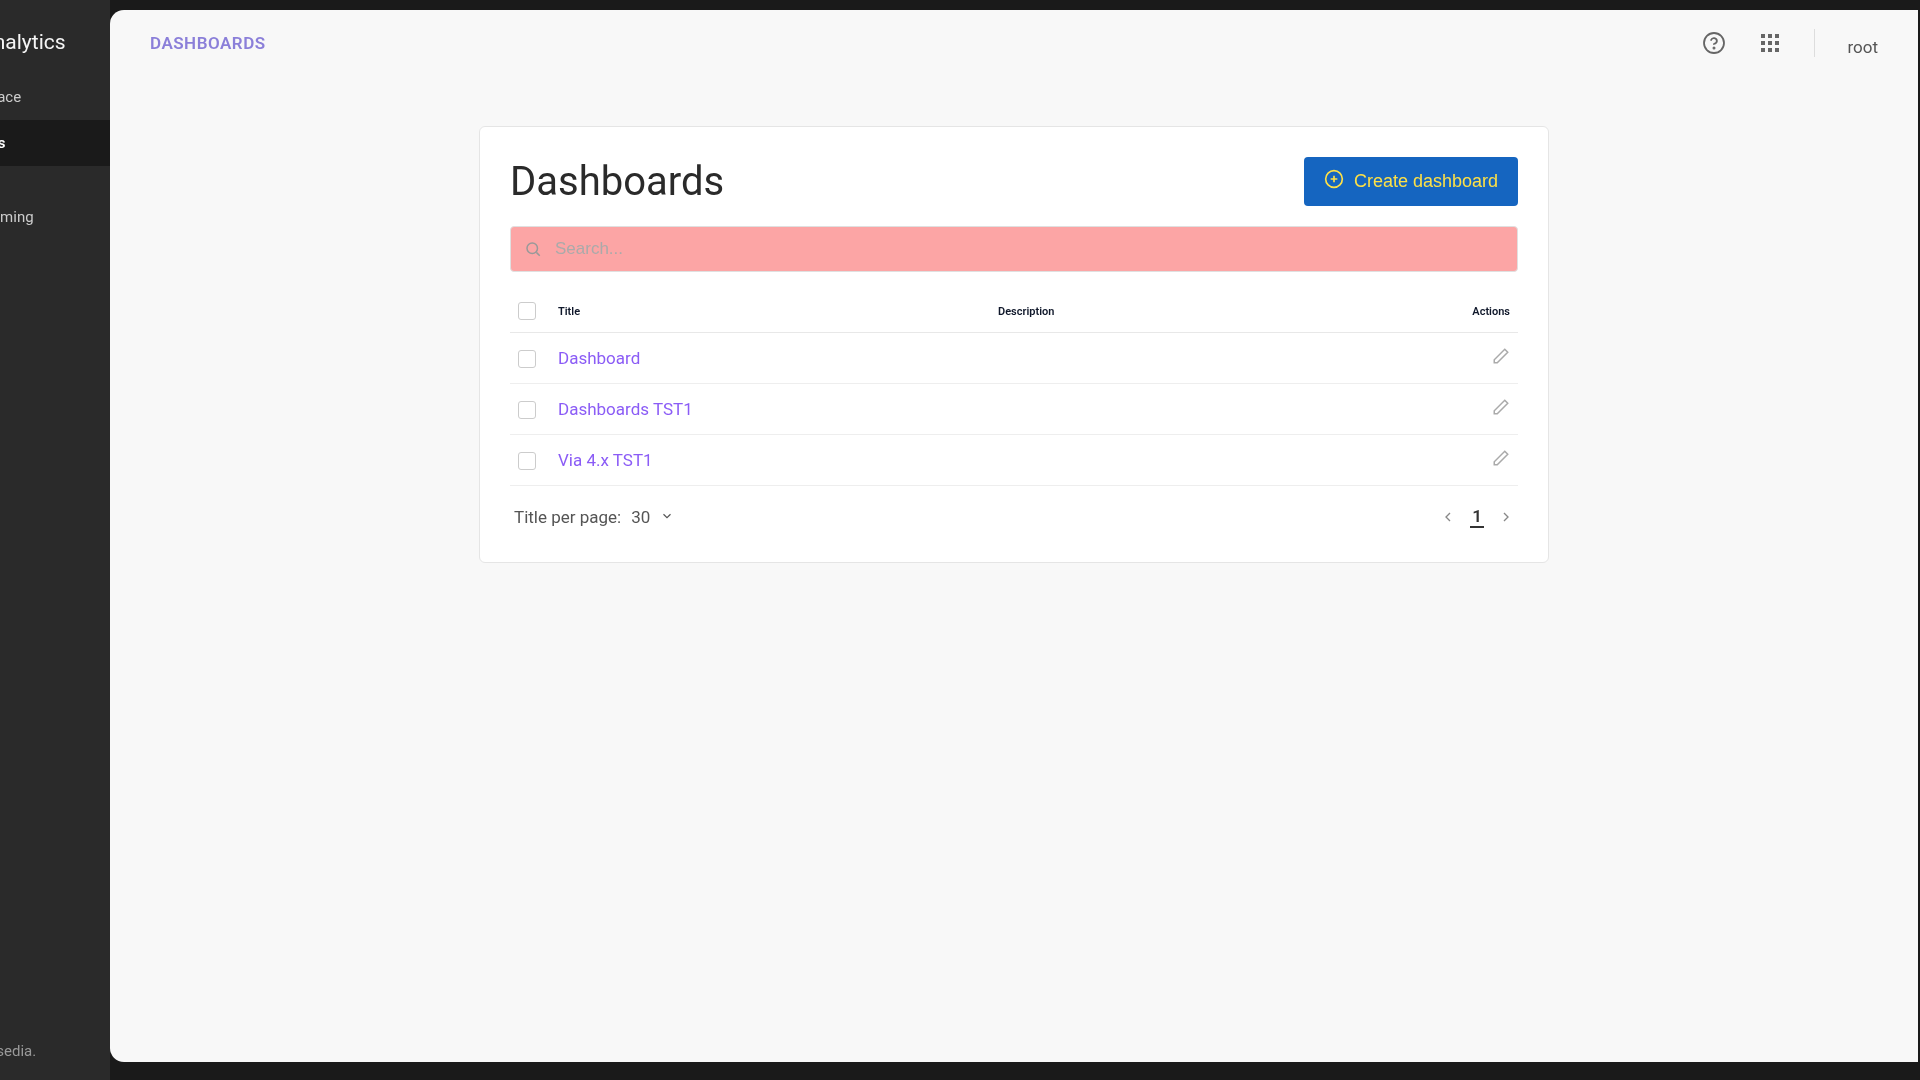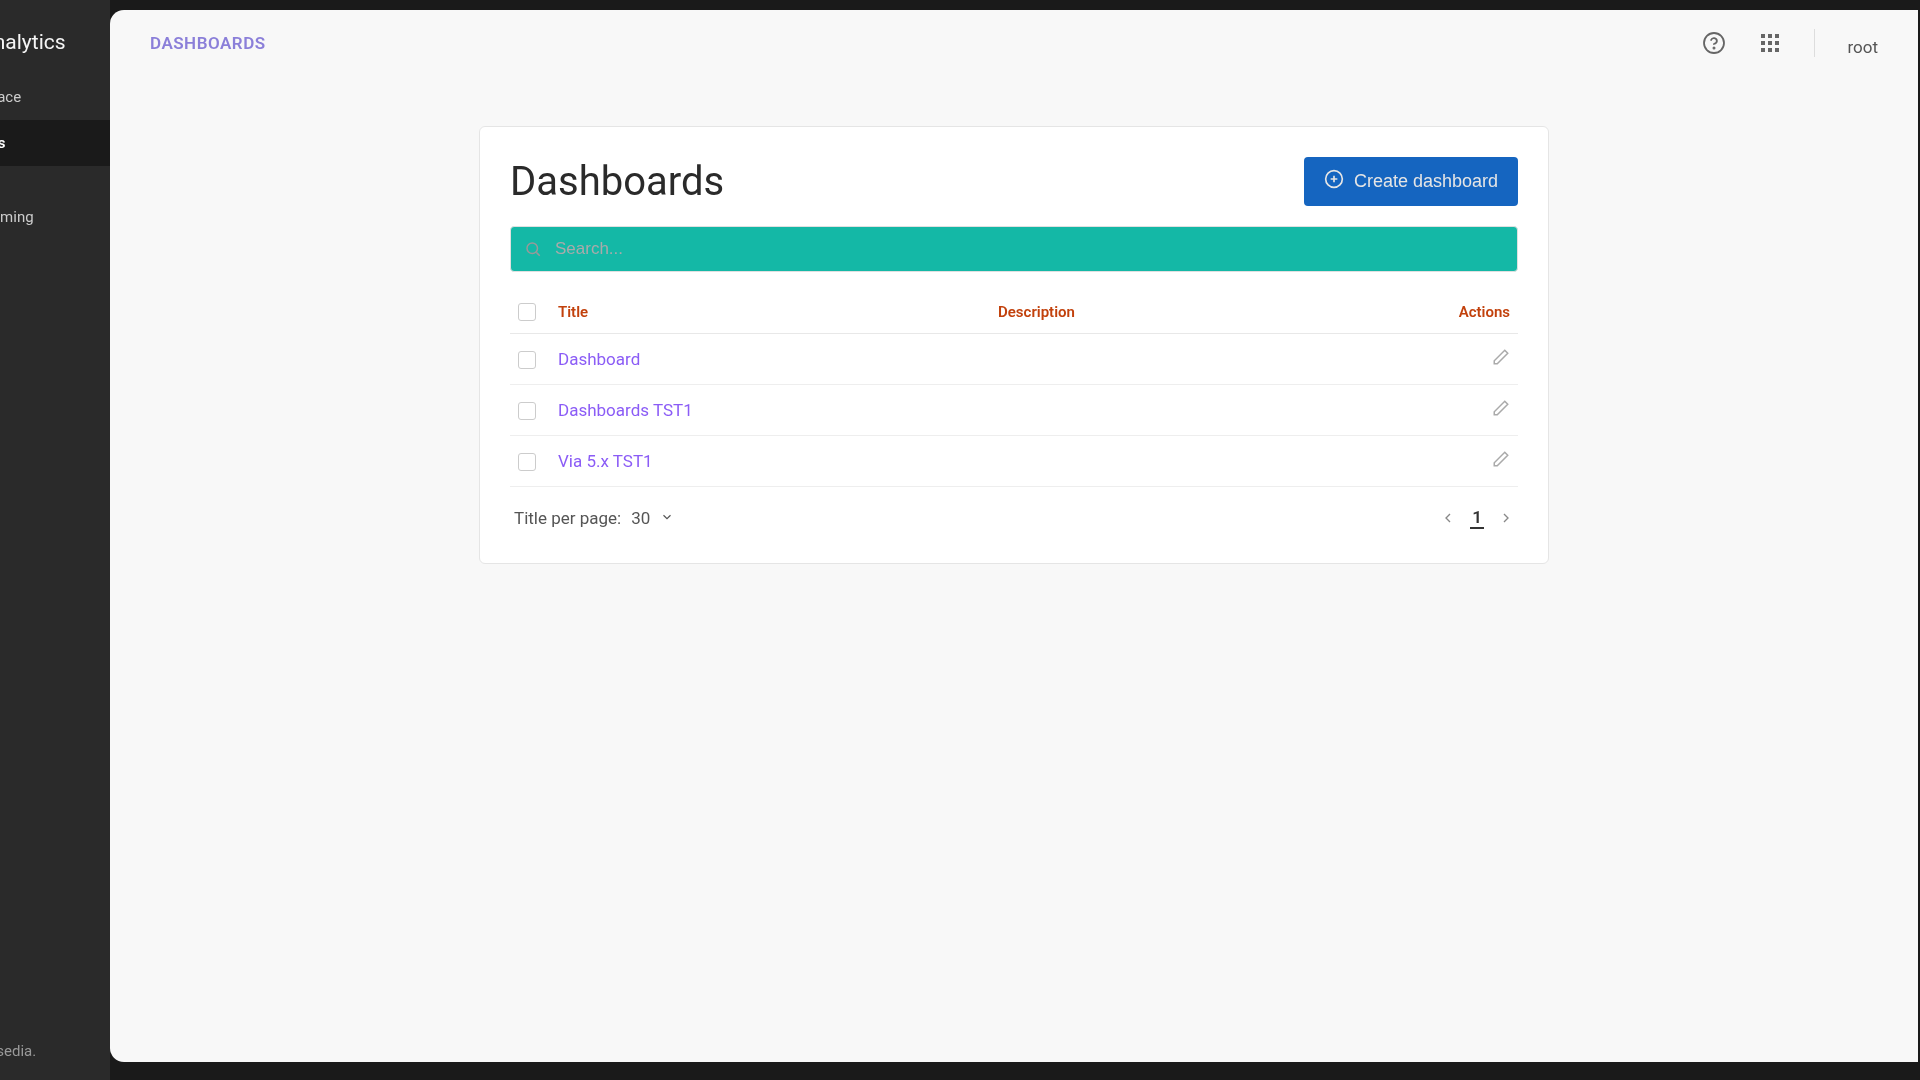--- a/index.html
+++ b/index.html
@@ -113,21 +113,21 @@
       align-items: center;
       margin-bottom: 20px;
     }
     .page-title {
       font-size: 40px;
       font-weight: 400;
       color: #2a2a2a;
     }
     .create-btn {
       background: #1565c0;
-      color: #e5e5e5;
+      color: #fde047;
       border: none;
       padding: 12px 20px;
       font-size: 18px;
       border-radius: 4px;
       cursor: pointer;
       display: flex;
       align-items: center;
       gap: 10px;
     }
     .search-wrap {
@@ -140,33 +140,33 @@
       top: 50%;
       transform: translateY(-50%);
       color: #999999;
     }
     .search-input {
       width: 100%;
       padding: 12px 15px 12px 44px;
       font-size: 17px;
       border: 1px solid #e0e0e0;
       border-radius: 4px;
-      background: #14b8a6;
+      background: #fca5a5;
       color: #333;
     }
     .search-input::placeholder { color: #aaaaaa; }
     .table {
       width: 100%;
       border-collapse: collapse;
     }
     .table th {
       text-align: left;
-      font-size: 15px;
+      font-size: 11px;
       font-weight: 600;
-      color: #c2410c;
+      color: #0f172a;
       padding: 12px 8px;
       border-bottom: 1px solid #e8e8e8;
     }
     .table th.actions-col { text-align: right; }
     .table td {
       padding: 14px 8px;
       border-bottom: 1px solid #eeeeee;
       font-size: 17px;
     }
     .table td.title-cell a {
@@ -321,21 +321,21 @@
             <td class="actions-cell">
               <span class="edit-icon">
                 <svg width="18" height="18" viewBox="0 0 24 24" fill="none" stroke="currentColor" stroke-width="2">
                     <path d="M17 3l4 4L7 21H3v-4L17 3z"></path>
                   </svg>
               </span>
             </td>
           </tr>
           <tr>
             <td><span class="checkbox"></span></td>
-            <td class="title-cell"><a>Via 5.x TST1</a></td>
+            <td class="title-cell"><a>Via 4.x TST1</a></td>
             <td></td>
             <td class="actions-cell">
               <span class="edit-icon">
                 <svg width="18" height="18" viewBox="0 0 24 24" fill="none" stroke="currentColor" stroke-width="2">
                     <path d="M17 3l4 4L7 21H3v-4L17 3z"></path>
                   </svg>
               </span>
             </td>
           </tr>
         </tbody>

